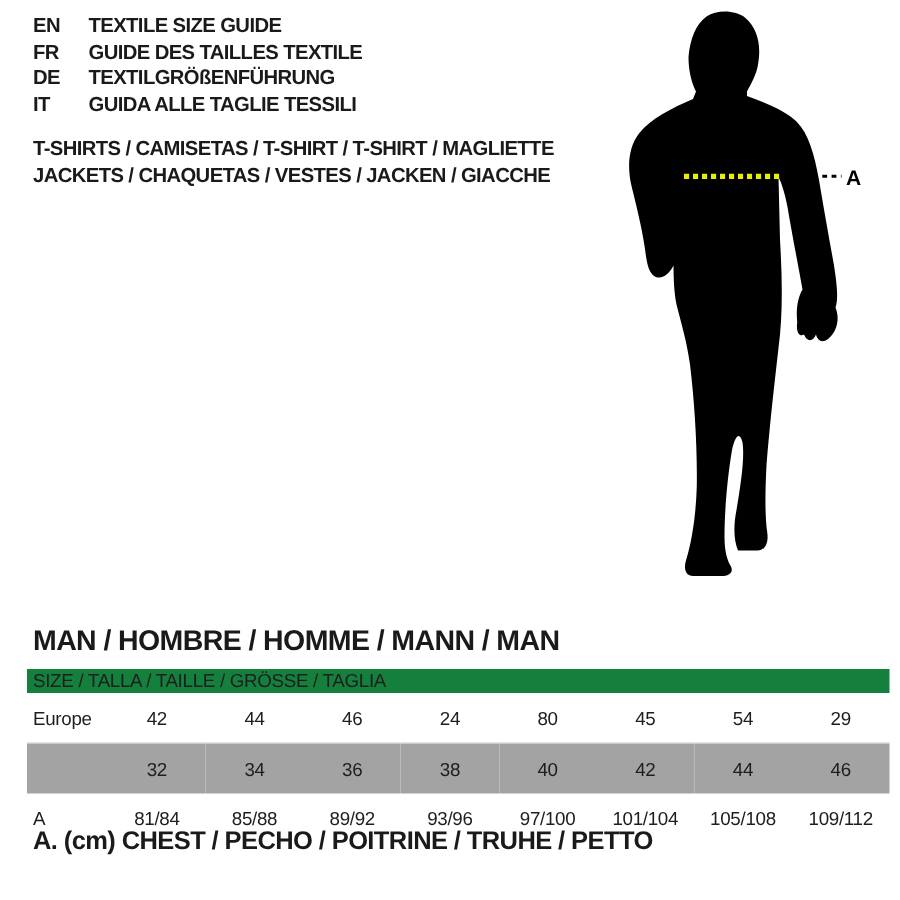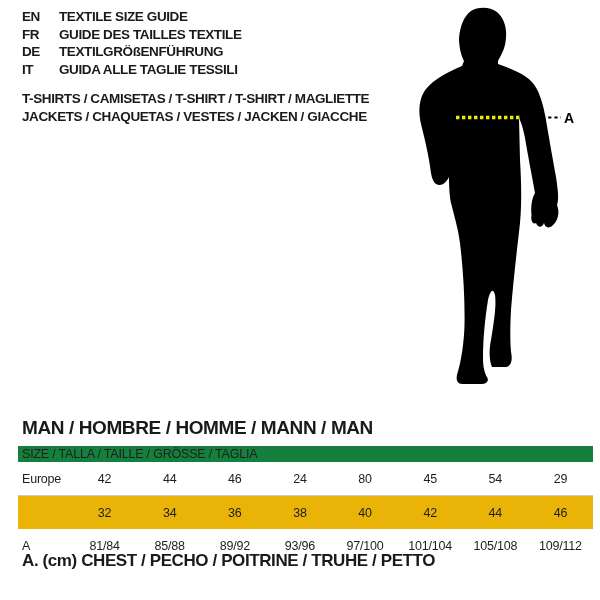--- a/index.html
+++ b/index.html
@@ -27,21 +27,21 @@
     font-size:12.5px;letter-spacing:-0.2px;color:#1e1e1e;
   }
   table.size-table col.c-label{width:54px;}
   table.size-table th{
     background:#15803d;font-weight:400;text-align:left;
     padding:1px 0 1px 4px;height:14px;font-size:12.5px;
   }
   table.size-table td{text-align:center;height:33px;padding:0;}
   table.size-table td.lbl{text-align:left;padding-left:4px;}
   tr.r-border td{border-bottom:1px solid #c9c9c9;}
-  tr.r-alt{background:#eab308;}
+  tr.r-alt{background:#a3a3a3;}
   
   .footnote{position:absolute;left:22px;top:551px;font-size:17px;font-weight:700;letter-spacing:-0.4px;}
 </style>
 </head>
 <body>
 
 <div class="lang-block">
   <div class="lang-row">
     <span class="code">EN</span><span>TEXTILE SIZE GUIDE</span>
   </div>

